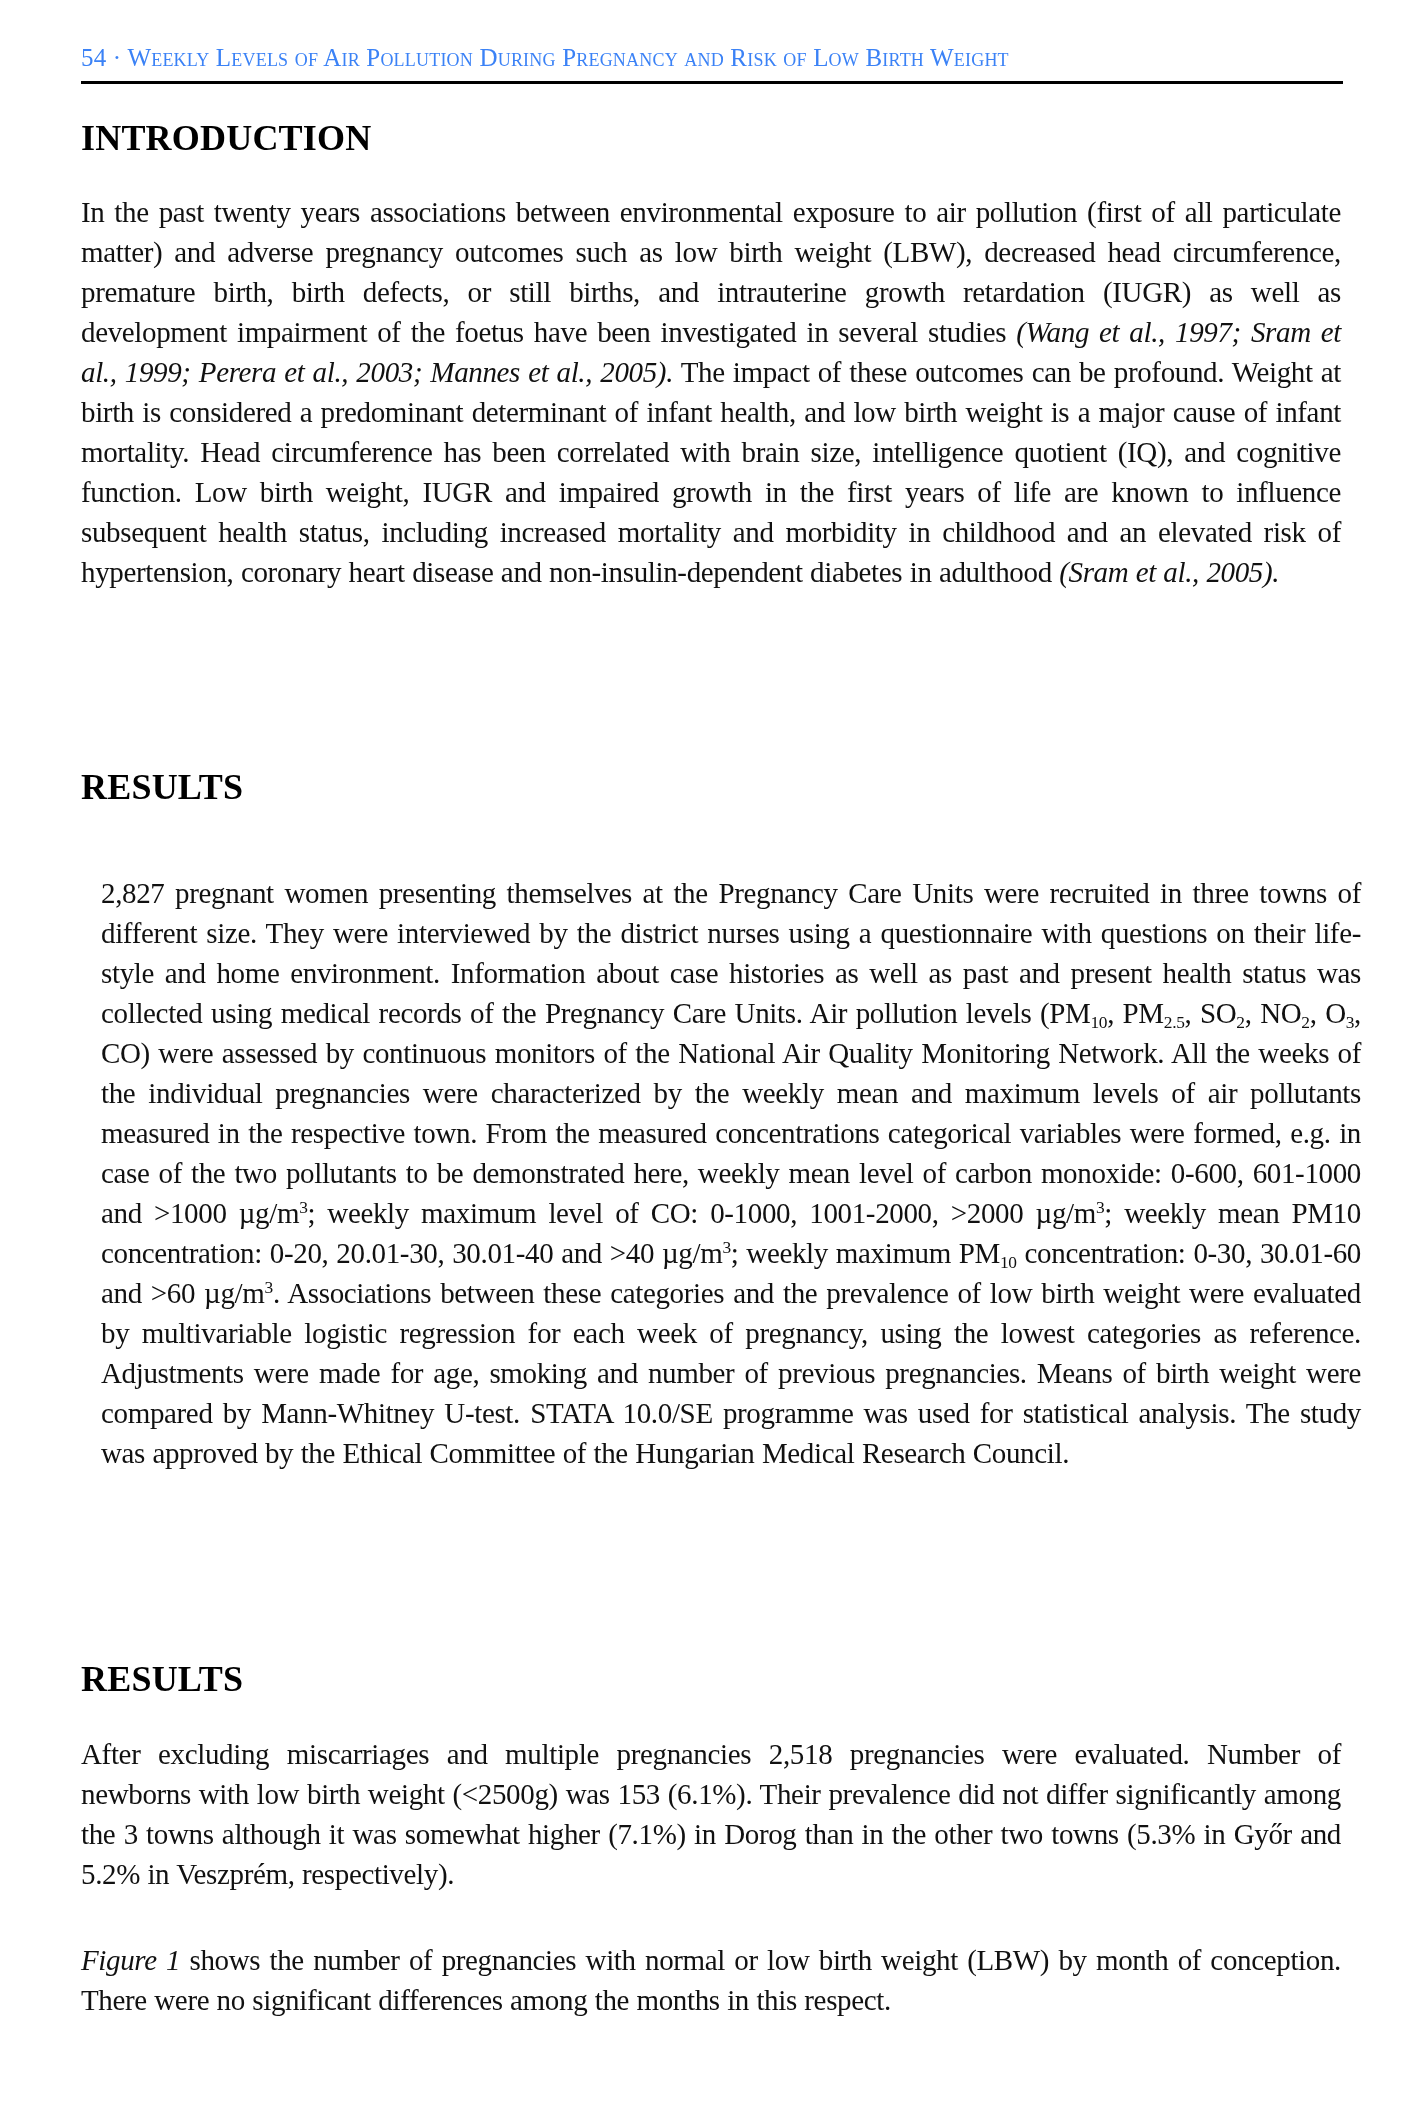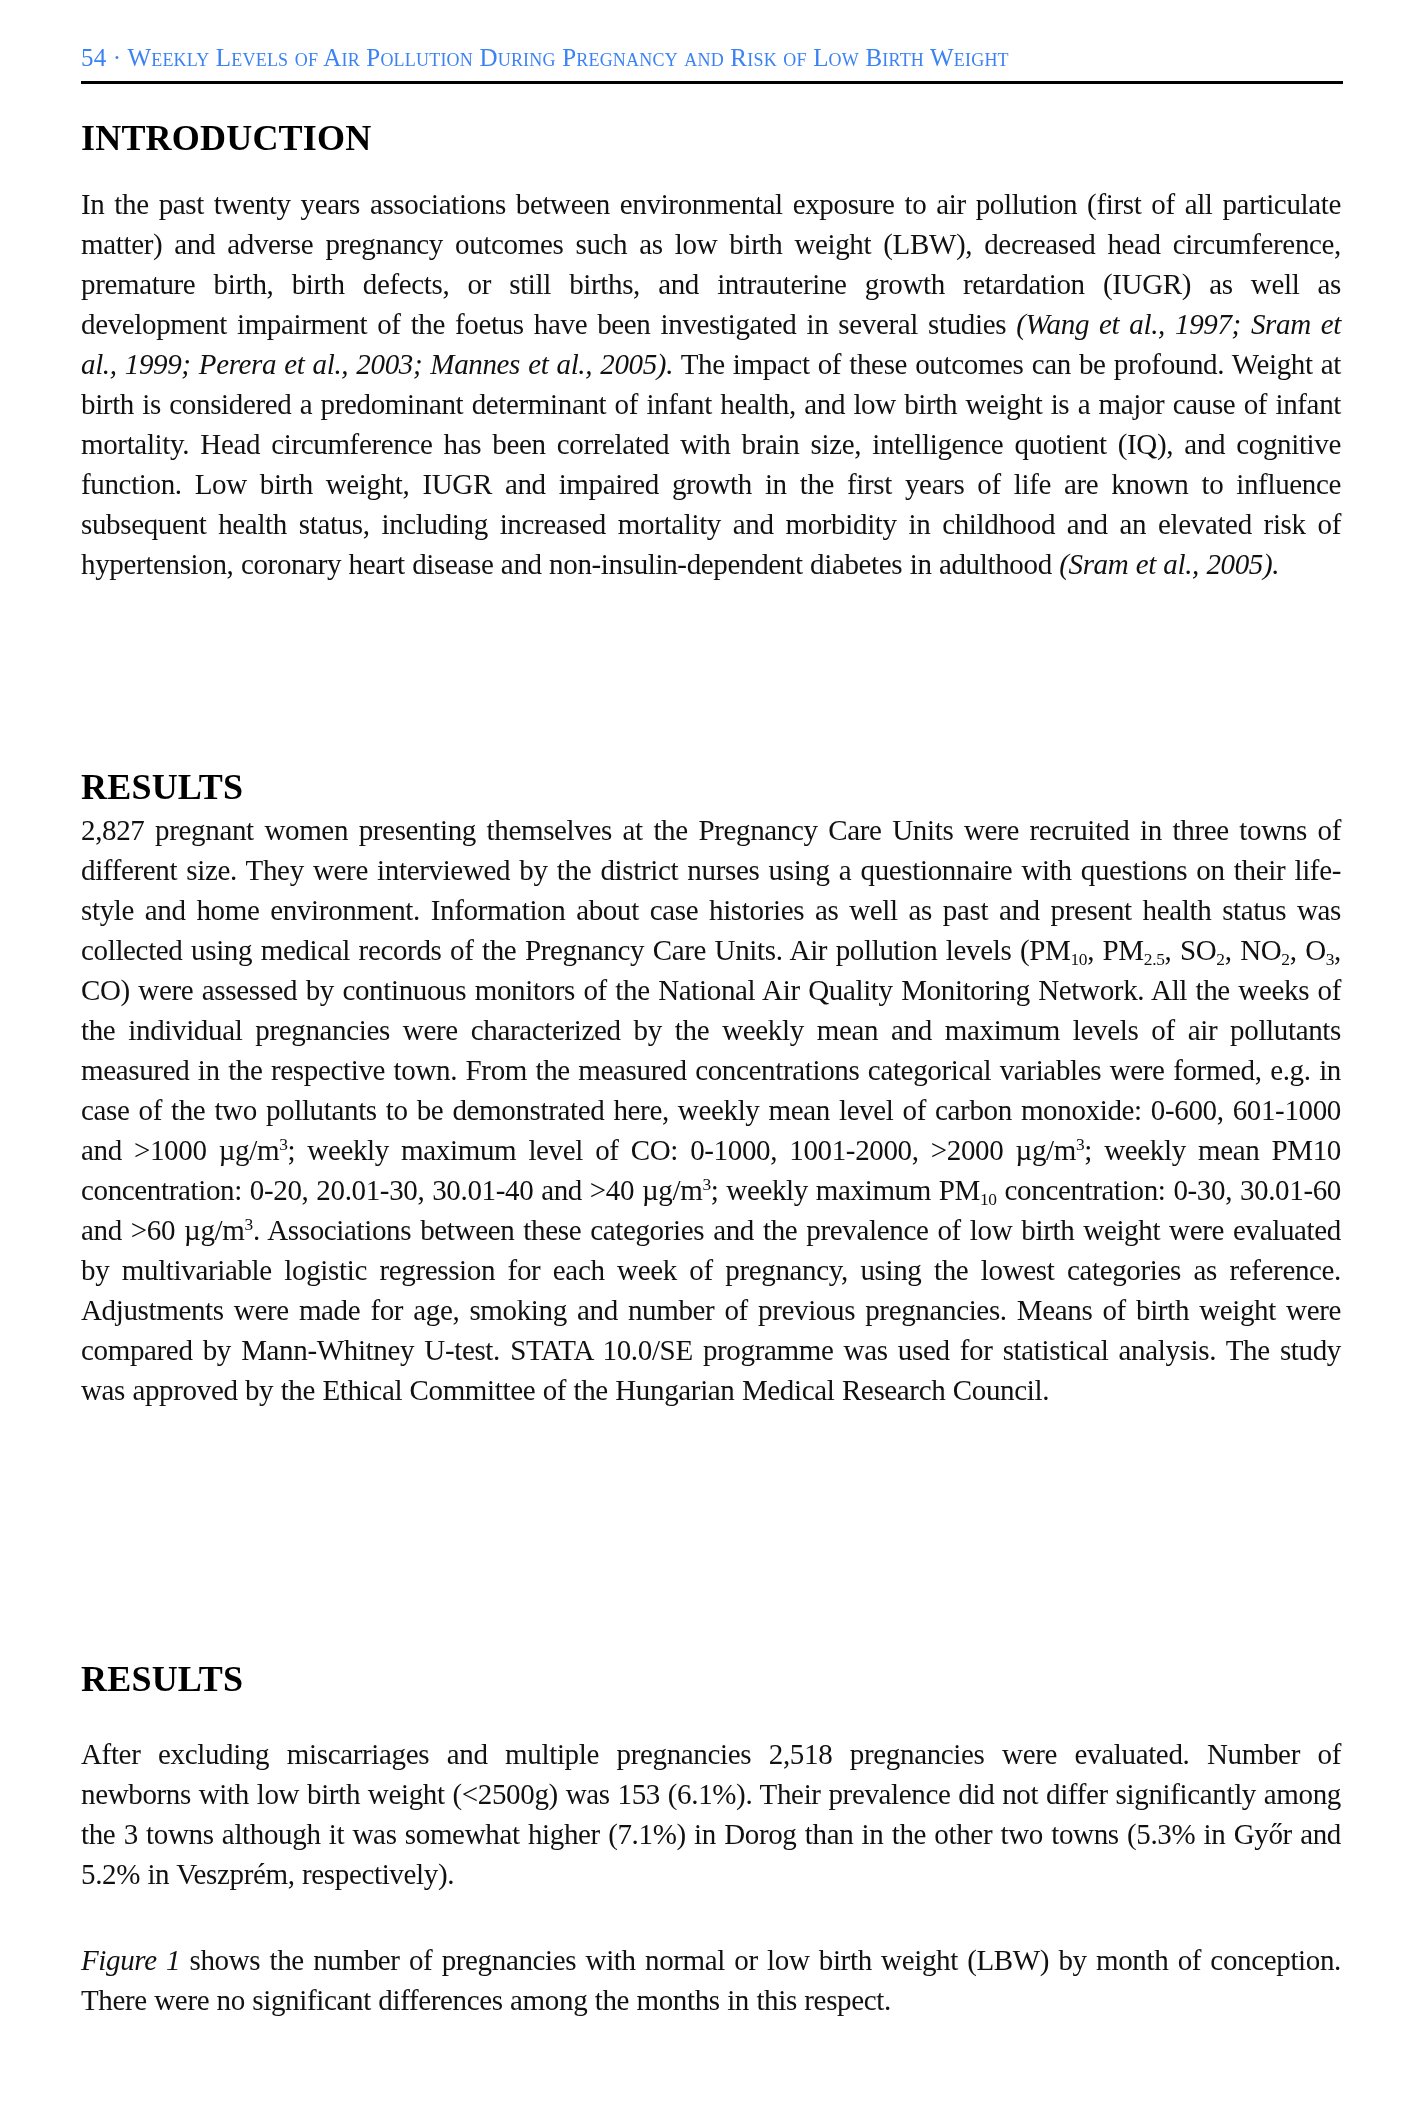--- a/index.html
+++ b/index.html
@@ -24,23 +24,23 @@
   }
   .para {
     position: absolute; left: 0; width: 1260px; margin: 0;
     font-size: 29px; line-height: 40px; text-align: justify;
     text-align-last: left; letter-spacing: -0.35px; word-spacing: 0.5px;
   }
   .para i, .para .cite { font-style: italic; }
   sub { font-size: 60%; line-height: 0; vertical-align: -0.3em; }
   sup { font-size: 60%; line-height: 0; vertical-align: 0.55em; }
   #intro-heading { top: 118px; text-align: center; }
-  #intro-para { top: 184px; }
+  #intro-para { top: 192px; }
   #methods-heading { top: 767px; }
-  #methods-para { top: 810px; }
+  #methods-para { top: 873px; margin-left: 20px; }
   #results-heading { top: 1659px; }
   #results-para-1 { top: 1734px; }
   #results-para-2 { top: 1940px; }
 </style>
 </head>
 <body>
 
 <div class="page">
 
   <div class="running-head">

